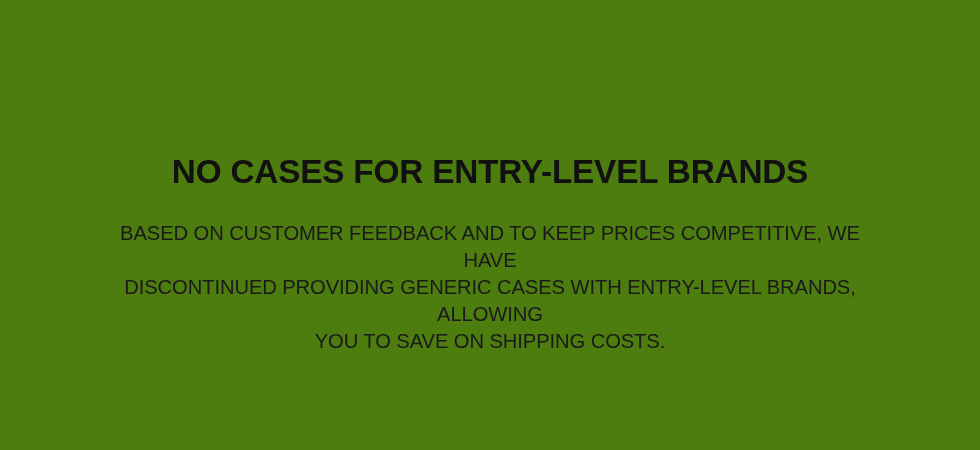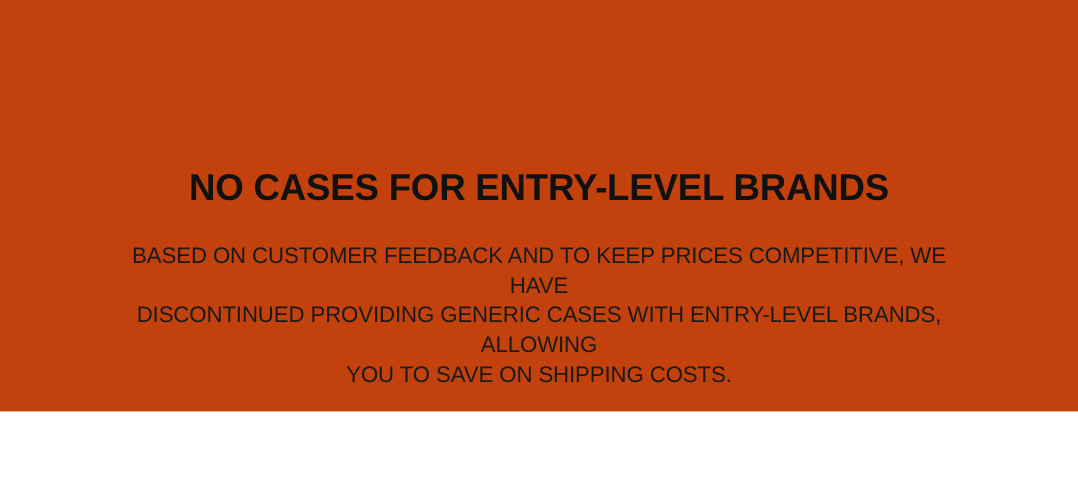--- a/index.html
+++ b/index.html
@@ -12,27 +12,27 @@
     width: 980px;
     height: 450px;
     background: #ffffff;
     font-family: "Liberation Sans", sans-serif;
     -webkit-font-smoothing: antialiased;
     overflow: hidden;
   }
 
   .banner {
     width: 980px;
-    height: 374px;
+    height: 450px;
     box-sizing: border-box;
     display: flex;
     flex-direction: column;
     align-items: center;
     justify-content: flex-start;
-    background: #c2410c;
+    background: #4d7c0f;
   }
 
   .banner-inner {
     width: 900px;
     margin: 0 auto;
     text-align: center;
   }
 
   .promo-heading {
     margin: 0;

